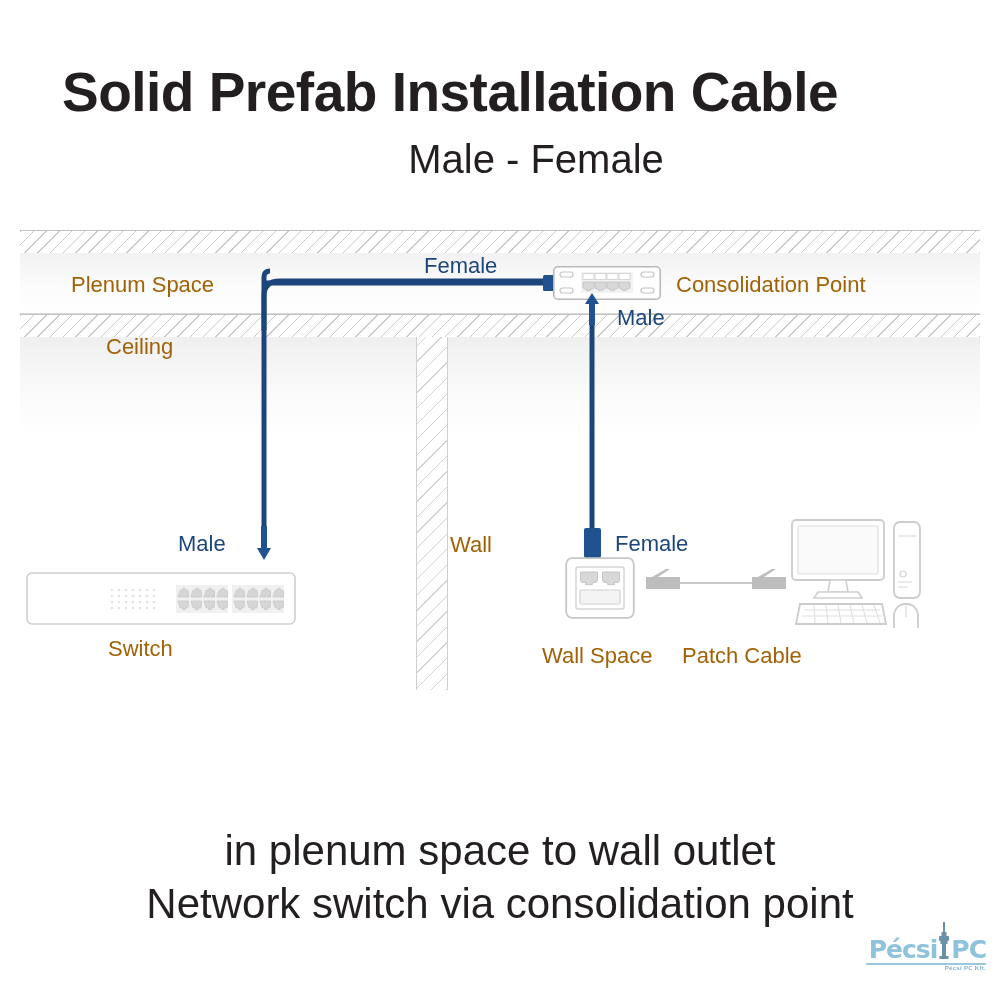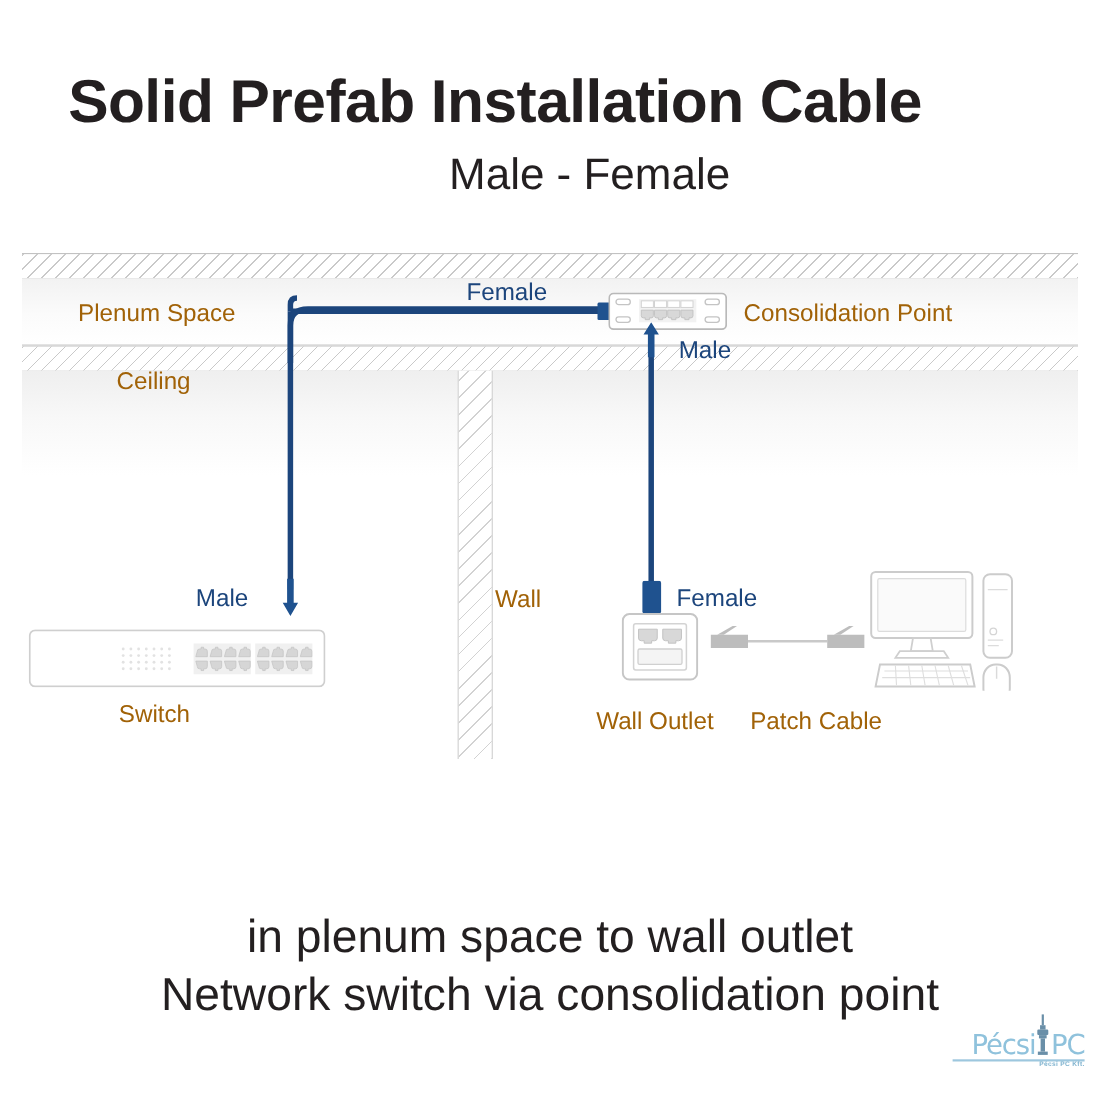--- a/index.html
+++ b/index.html
@@ -66,21 +66,21 @@
   
   .cable-svg{position:absolute;left:0;top:0;width:1000px;height:1000px;pointer-events:none;}
 
   
   .dev{position:absolute;}
   .dev svg{display:block;}
 
   
   .logo{position:absolute;left:866px;top:928px;width:120px;height:56px;}
   .logo .word{
-    font-family:"DejaVu Sans",sans-serif;font-weight:400;font-size:25px;
+    font-family:"DejaVu Sans",sans-serif;font-weight:700;font-size:25px;
     color:#8fc2dc;letter-spacing:-1px;line-height:1;
   }
   .logo .sub{
     font-size:6px;color:#7fb3cf;letter-spacing:0.3px;text-align:right;
     font-weight:700;
   }
 </style>
 </head>
 <body>
 
@@ -258,21 +258,21 @@
 
       <g fill="#d8d8d8" stroke="#c2c2c2" stroke-width="0.9">
         <path d="M15.5 15 h17 v8 q0 2.5 -2.5 2.5 h-2.6 v2.2 h-6.8 v-2.2 h-2.6 q-2.5 0 -2.5 -2.5 z"></path>
         <path d="M37.5 15 h17 v8 q0 2.5 -2.5 2.5 h-2.6 v2.2 h-6.8 v-2.2 h-2.6 q-2.5 0 -2.5 -2.5 z"></path>
       </g>
 
       <rect x="15" y="33" width="40" height="14" rx="1.5" fill="#f4f4f4" stroke="#d0d0d0" stroke-width="1.2"></rect>
     </svg>
   </div>
 
-  <div class="lbl-gray" style="left:542px;top:643px;">Wall Outlet</div>
+  <div class="lbl-gray" style="left:542px;top:643px;">Wall Space</div>
 
   <div class="dev" style="left:646px;top:565px;">
     <svg width="140" height="32" viewBox="0 0 140 32">
 
       <g fill="#bdbdbd">
         <path d="M0 12 h34 v12 h-34 z"></path>
         <path d="M6 12 L20 4 L24 4 L12 12 z"></path>
       </g>
 
       <path d="M34 18 L106 18" stroke="#c9c9c9" stroke-width="2.2" fill="none"></path>

